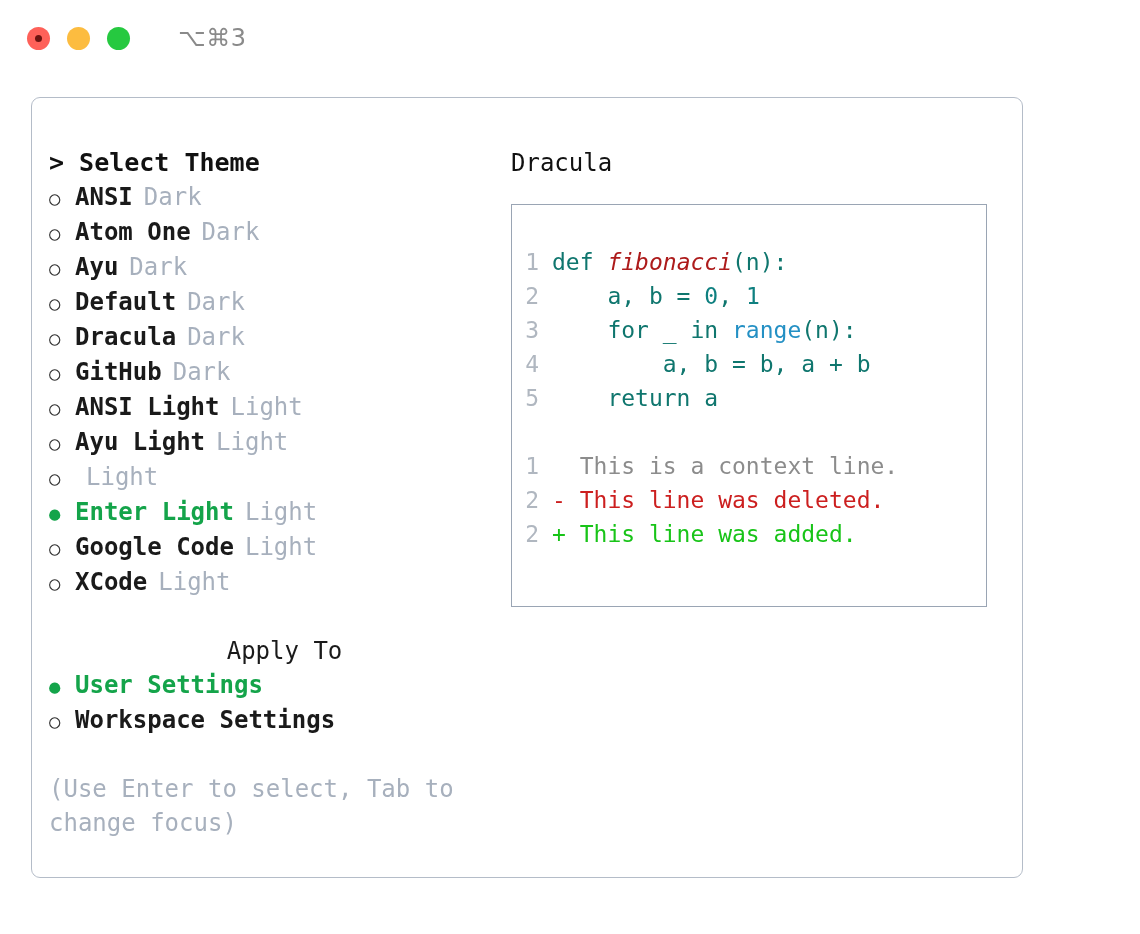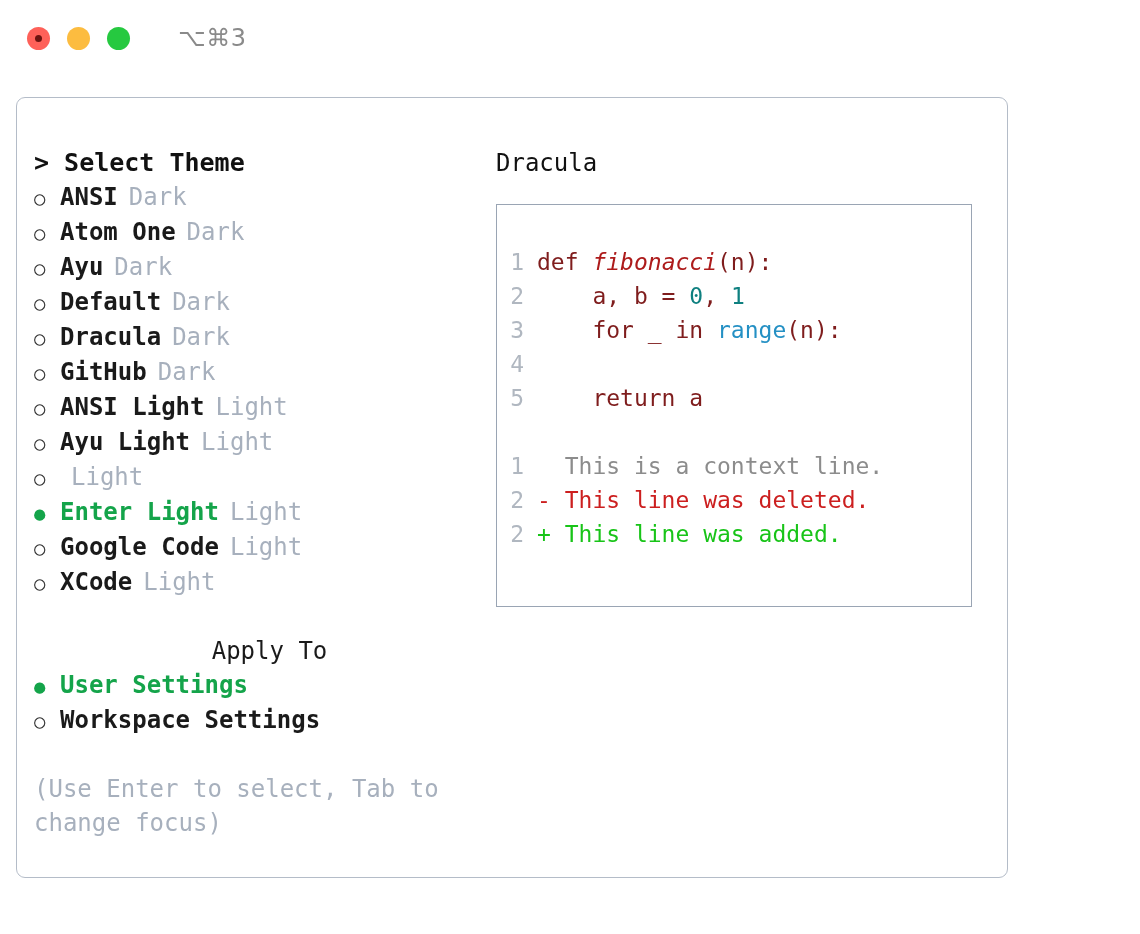--- a/index.html
+++ b/index.html
@@ -60,21 +60,21 @@
     margin-left: 48px;
     font-size: 24px;
     color: #8a8a8a;
     letter-spacing: 0.5px;
     font-family: "DejaVu Sans", "Liberation Sans", sans-serif;
   }
 
   
   .panel {
     position: absolute;
-    left: 16px;
+    left: 31px;
     top: 97px;
     width: 992px;
     height: 781px;
     border: 1.6px solid #b4bcc8;
     border-radius: 9px;
     box-sizing: border-box;
     background: #ffffff;
   }
 
   .columns {
@@ -157,21 +157,21 @@
     white-space: pre;
   }
   .lineno {
     width: 40px;
     flex: 0 0 40px;
     text-align: right;
     color: #b0b7c0;
     padding-right: 13px;
     box-sizing: border-box;
   }
-  .code-text { color: #7f1d1d; }
+  .code-text { color: #0f766e; }
 
   .tok-fn   { color: #ad1b1b; font-style: italic; }
   .tok-num  { color: #0f8080; }
   .tok-call { color: #2490c4; }
 
   .diff-gap { height: 34px; }
   .diff-ctx { color: #8c8c8c; }
   .diff-del { color: #cc1f1f; }
   .diff-add { color: #18c418; }
 </style>
@@ -224,21 +224,21 @@
       </div>
 
       <div class="col-right">
         <div class="preview-title">Dracula</div>
 
         <div class="preview-box">
           <div id="code-block">
               <div class="code-line"><span class="lineno">1</span><span><span class="code-text">def </span><span class="tok-fn">fibonacci</span><span class="code-text">(n):</span></span></div>
               <div class="code-line"><span class="lineno">2</span><span><span class="code-text">    a, b = </span><span class="tok-num">0</span><span class="code-text">, </span><span class="tok-num">1</span></span></div>
               <div class="code-line"><span class="lineno">3</span><span><span class="code-text">    for _ in </span><span class="tok-call">range</span><span class="code-text">(n):</span></span></div>
-              <div class="code-line"><span class="lineno">4</span></div>
+              <div class="code-line"><span class="lineno">4</span><span><span class="code-text">        a, b = b, a + b</span></span></div>
               <div class="code-line"><span class="lineno">5</span><span><span class="code-text">    return a</span></span></div>
             </div>
           <div class="diff-gap"></div>
           <div id="diff-block">
               <div class="code-line"><span class="lineno">1</span><span class="diff-ctx">  This is a context line.</span></div>
               <div class="code-line"><span class="lineno">2</span><span class="diff-del">- This line was deleted.</span></div>
               <div class="code-line"><span class="lineno">2</span><span class="diff-add">+ This line was added.</span></div>
             </div>
         </div>
       </div>

